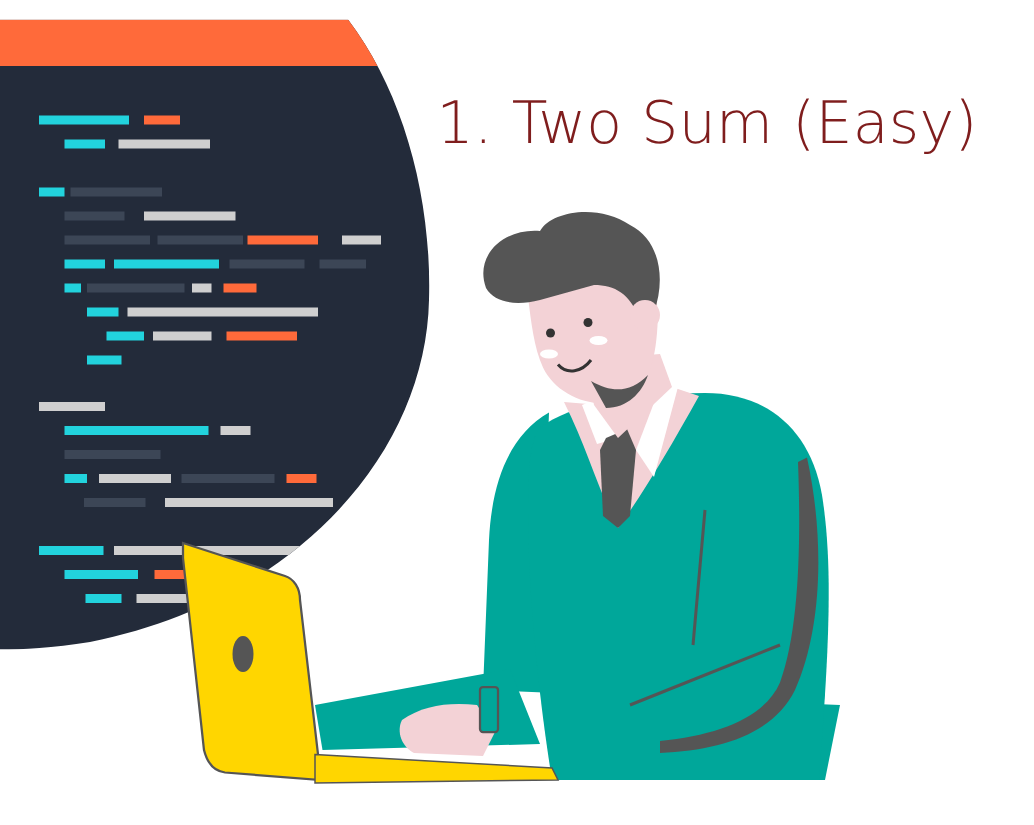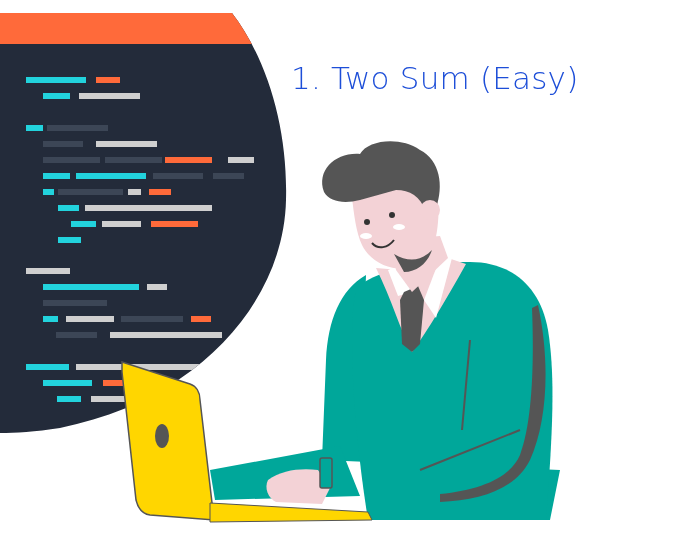--- a/index.html
+++ b/index.html
@@ -1,21 +1,21 @@
 <!DOCTYPE html>
 <html><head>
 <meta charset="utf-8">
 <style>
   html, body { margin: 0; padding: 0; background: #ffffff; }
   body { width: 689px; height: 550px; position: relative; overflow: hidden; font-family: "DejaVu Sans", sans-serif; }
   .scene { position: absolute; left: 0; top: 0; width: 689px; height: 550px; }
   .title {
     position: absolute; left: 291px; top: 60px;
     font-family: "DejaVu Sans", sans-serif; font-weight: 300;
-    font-size: 31px; color: #1d4ed8; letter-spacing: 0.2px; white-space: nowrap;
+    font-size: 39px; color: #7f1d1d; letter-spacing: 0.2px; white-space: nowrap;
   }
 </style>
 </head>
 <body>
 
 <div class="scene">
   <svg id="art" width="689" height="550" viewBox="0 0 689 550" xmlns="http://www.w3.org/2000/svg">
     <defs>
       <clipPath id="panelClip">
         <path d="M0,13 L232,13 C268,60 288,130 286,200 C284,300 200,400 60,428 C35,432 15,433 0,433 Z"></path>

